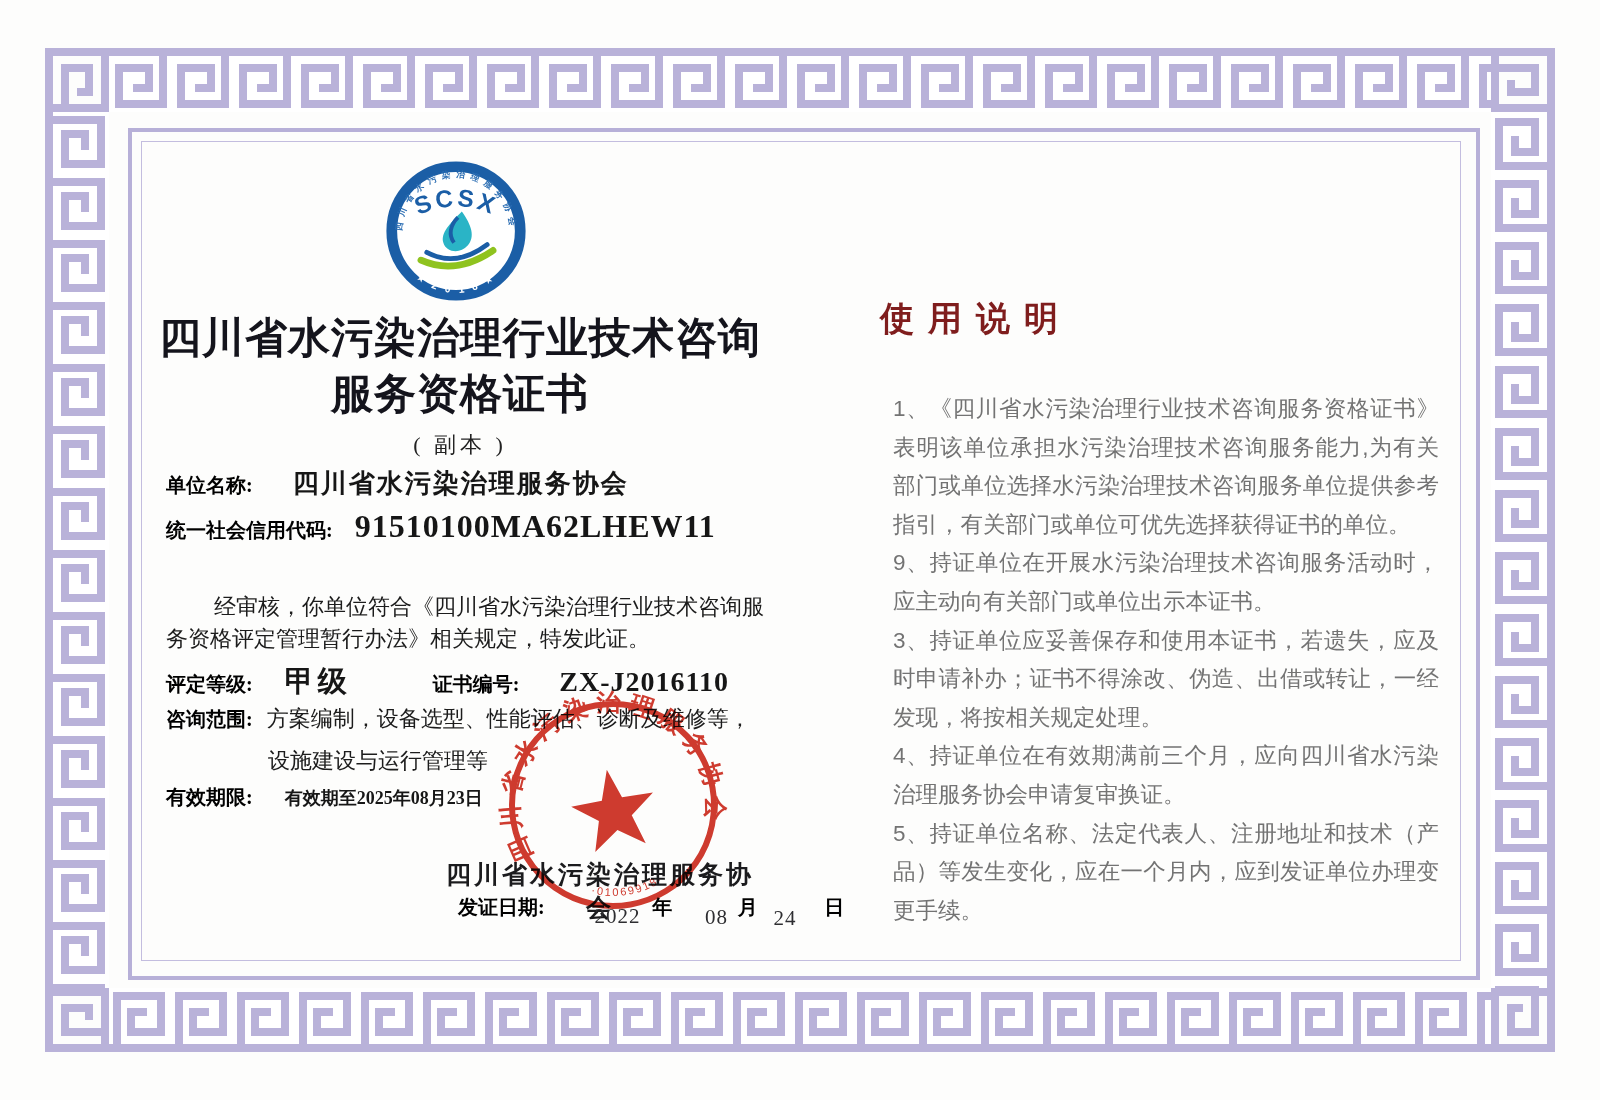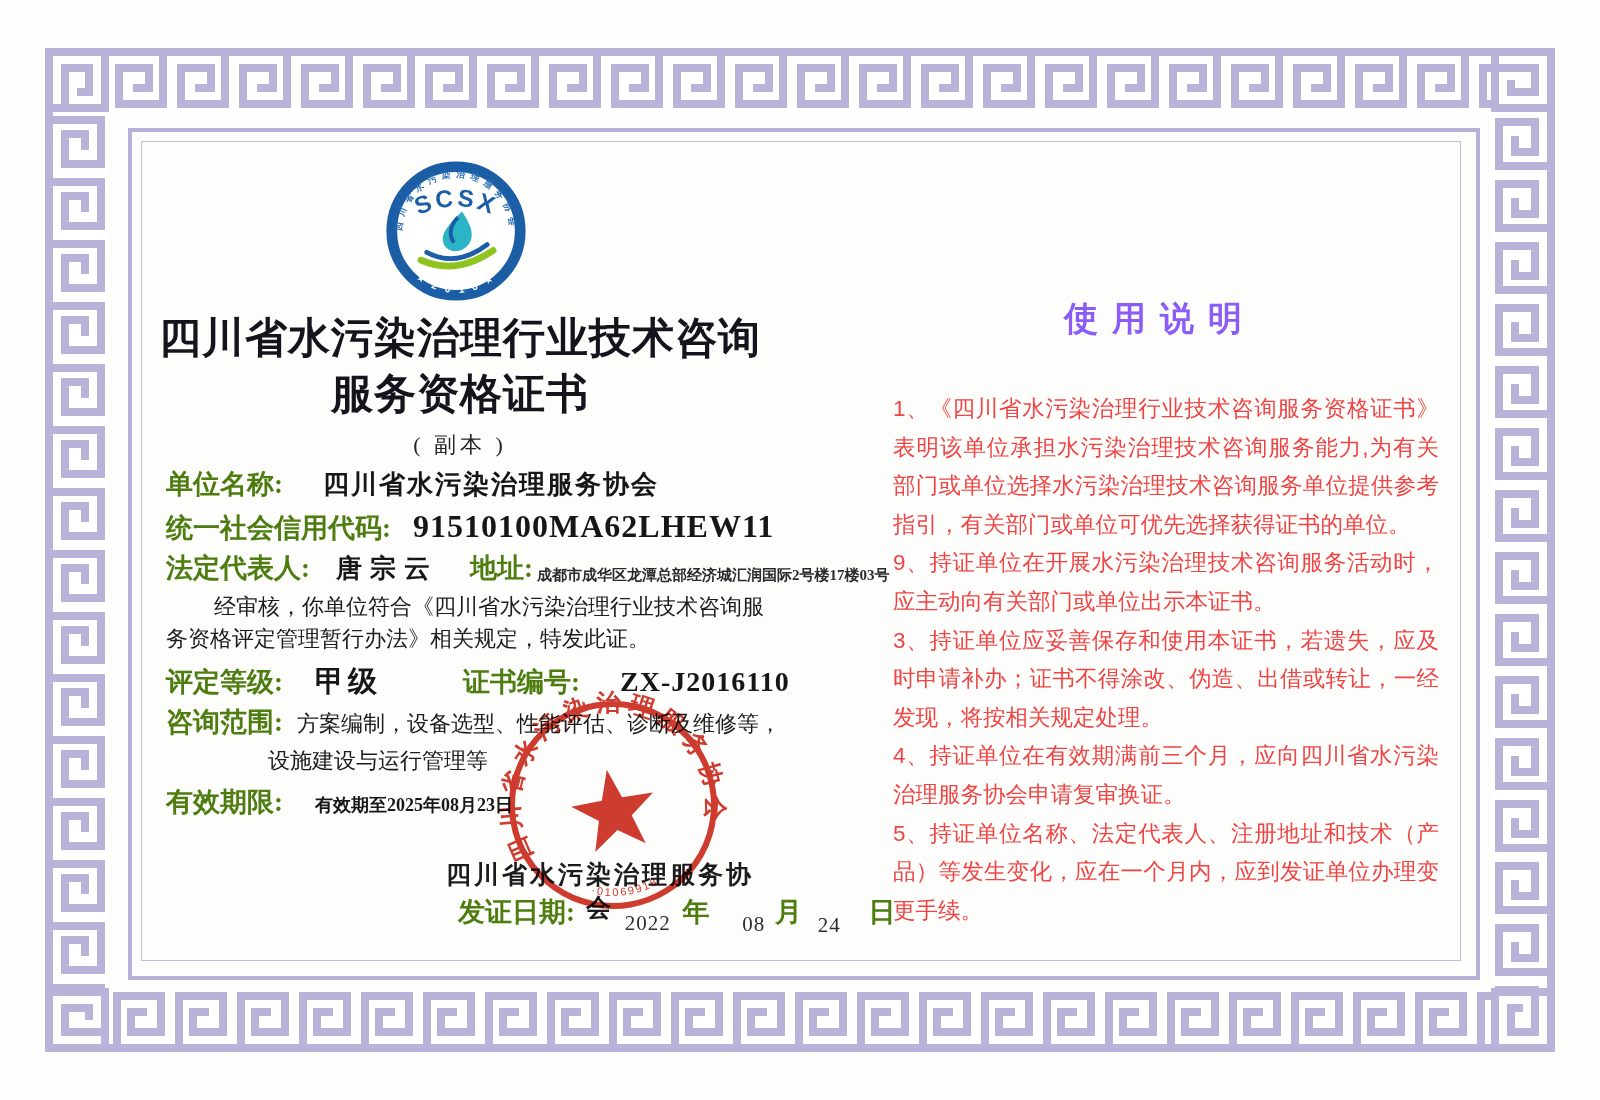--- a/index.html
+++ b/index.html
@@ -7,28 +7,28 @@
     position:relative;width:1600px;height:1100px;background:#fdfdfc;
     font-family:"Liberation Serif","DejaVu Serif",serif;color:#1d1d1f;overflow:hidden;
   }
   .band{position:absolute;display:block;}
   .frame-outer{position:absolute;left:128px;top:128px;width:1344px;height:844px;border:4px solid #b7b0d8;}
   .frame-inner{position:absolute;left:141px;top:141px;width:1318px;height:818px;border:1px solid #c3bddf;}
   .abs{position:absolute;white-space:nowrap;}
   .title-wrap{position:absolute;left:130px;top:310px;width:660px;text-align:center;}
   .title-line{font-size:42px;font-weight:bold;color:#14141c;letter-spacing:1px;line-height:56px;}
   .copy-type{font-size:22px;color:#222;letter-spacing:4px;margin-top:8px;}
-  .lbl{font-size:27px;font-weight:600;color:#4d7c0f;}
+  .lbl{font-size:20px;font-weight:600;color:#000000;}
   .val{font-weight:bold;color:#161616;}
   .para{font-size:22px;line-height:30px;color:#1c1c1c;}
-  .right-col-title{position:absolute;left:880px;top:296px;width:560px;text-align:center;
-    font-size:34px;font-weight:bold;letter-spacing:14px;color:#8b5cf6;}
+  .right-col-title{position:absolute;left:880px;top:296px;width:560px;
+    font-size:34px;font-weight:bold;letter-spacing:14px;color:#7f1d1d;}
   .instructions{position:absolute;left:893px;top:390px;width:546px;
     font-family:"Liberation Sans","DejaVu Sans",sans-serif;
-    font-size:22.5px;line-height:38.6px;color:#ef4444;text-align:justify;}
+    font-size:22.5px;line-height:38.6px;color:#737373;text-align:justify;}
   .instructions p{margin:0;}
   .stamp{position:absolute;left:494px;top:686px;width:238px;height:238px;
     transform:rotate(-10deg);mix-blend-mode:multiply;opacity:.92;}
   .issuer{position:absolute;left:440px;top:858px;width:320px;text-align:center;
     font-size:25px;font-weight:bold;letter-spacing:3px;color:#1b1b1d;}
   .datebits span{display:inline-block;}
   .num{font-weight:normal;font-size:21px;color:#2e2e31;letter-spacing:1px;}
 </style>
 </head>
 <body>
@@ -142,26 +142,20 @@
   <div class="abs" style="left:166px;top:466px;">
     <span class="lbl">单位名称:</span>
     <span class="val" style="font-size:26px;margin-left:36px;letter-spacing:2px;">四川省水污染治理服务协会</span>
   </div>
 
   <div class="abs" style="left:166px;top:508px;">
     <span class="lbl">统一社会信用代码:</span>
     <span class="val" style="font-size:32px;margin-left:18px;letter-spacing:1px;">91510100MA62LHEW11</span>
   </div>
 
-  <div class="abs" style="left:166px;top:550px;">
-    <span class="lbl">法定代表人:</span>
-    <span class="val" style="font-size:26px;margin-left:22px;letter-spacing:8px;">唐宗云</span>
-    <span class="lbl" style="margin-left:28px;">地址:</span>
-    <span style="font-size:15px;font-weight:600;position:relative;top:3px;color:#2a2a2c;">成都市成华区龙潭总部经济城汇润国际2号楼17楼03号</span>
-  </div>
 
   <div class="abs para" style="left:214px;top:592px;">经审核，你单位符合《四川省水污染治理行业技术咨询服</div>
   <div class="abs para" style="left:166px;top:624px;">务资格评定管理暂行办法》相关规定，特发此证。</div>
 
   <div class="abs" style="left:166px;top:662px;">
     <span class="lbl">评定等级:</span>
     <span class="val" style="font-size:29px;margin-left:28px;letter-spacing:4px;">甲级</span>
     <span class="lbl" style="margin-left:78px;">证书编号:</span>
     <span class="val" style="font-size:28px;margin-left:36px;letter-spacing:1px;">ZX-J2016110</span>
   </div>

